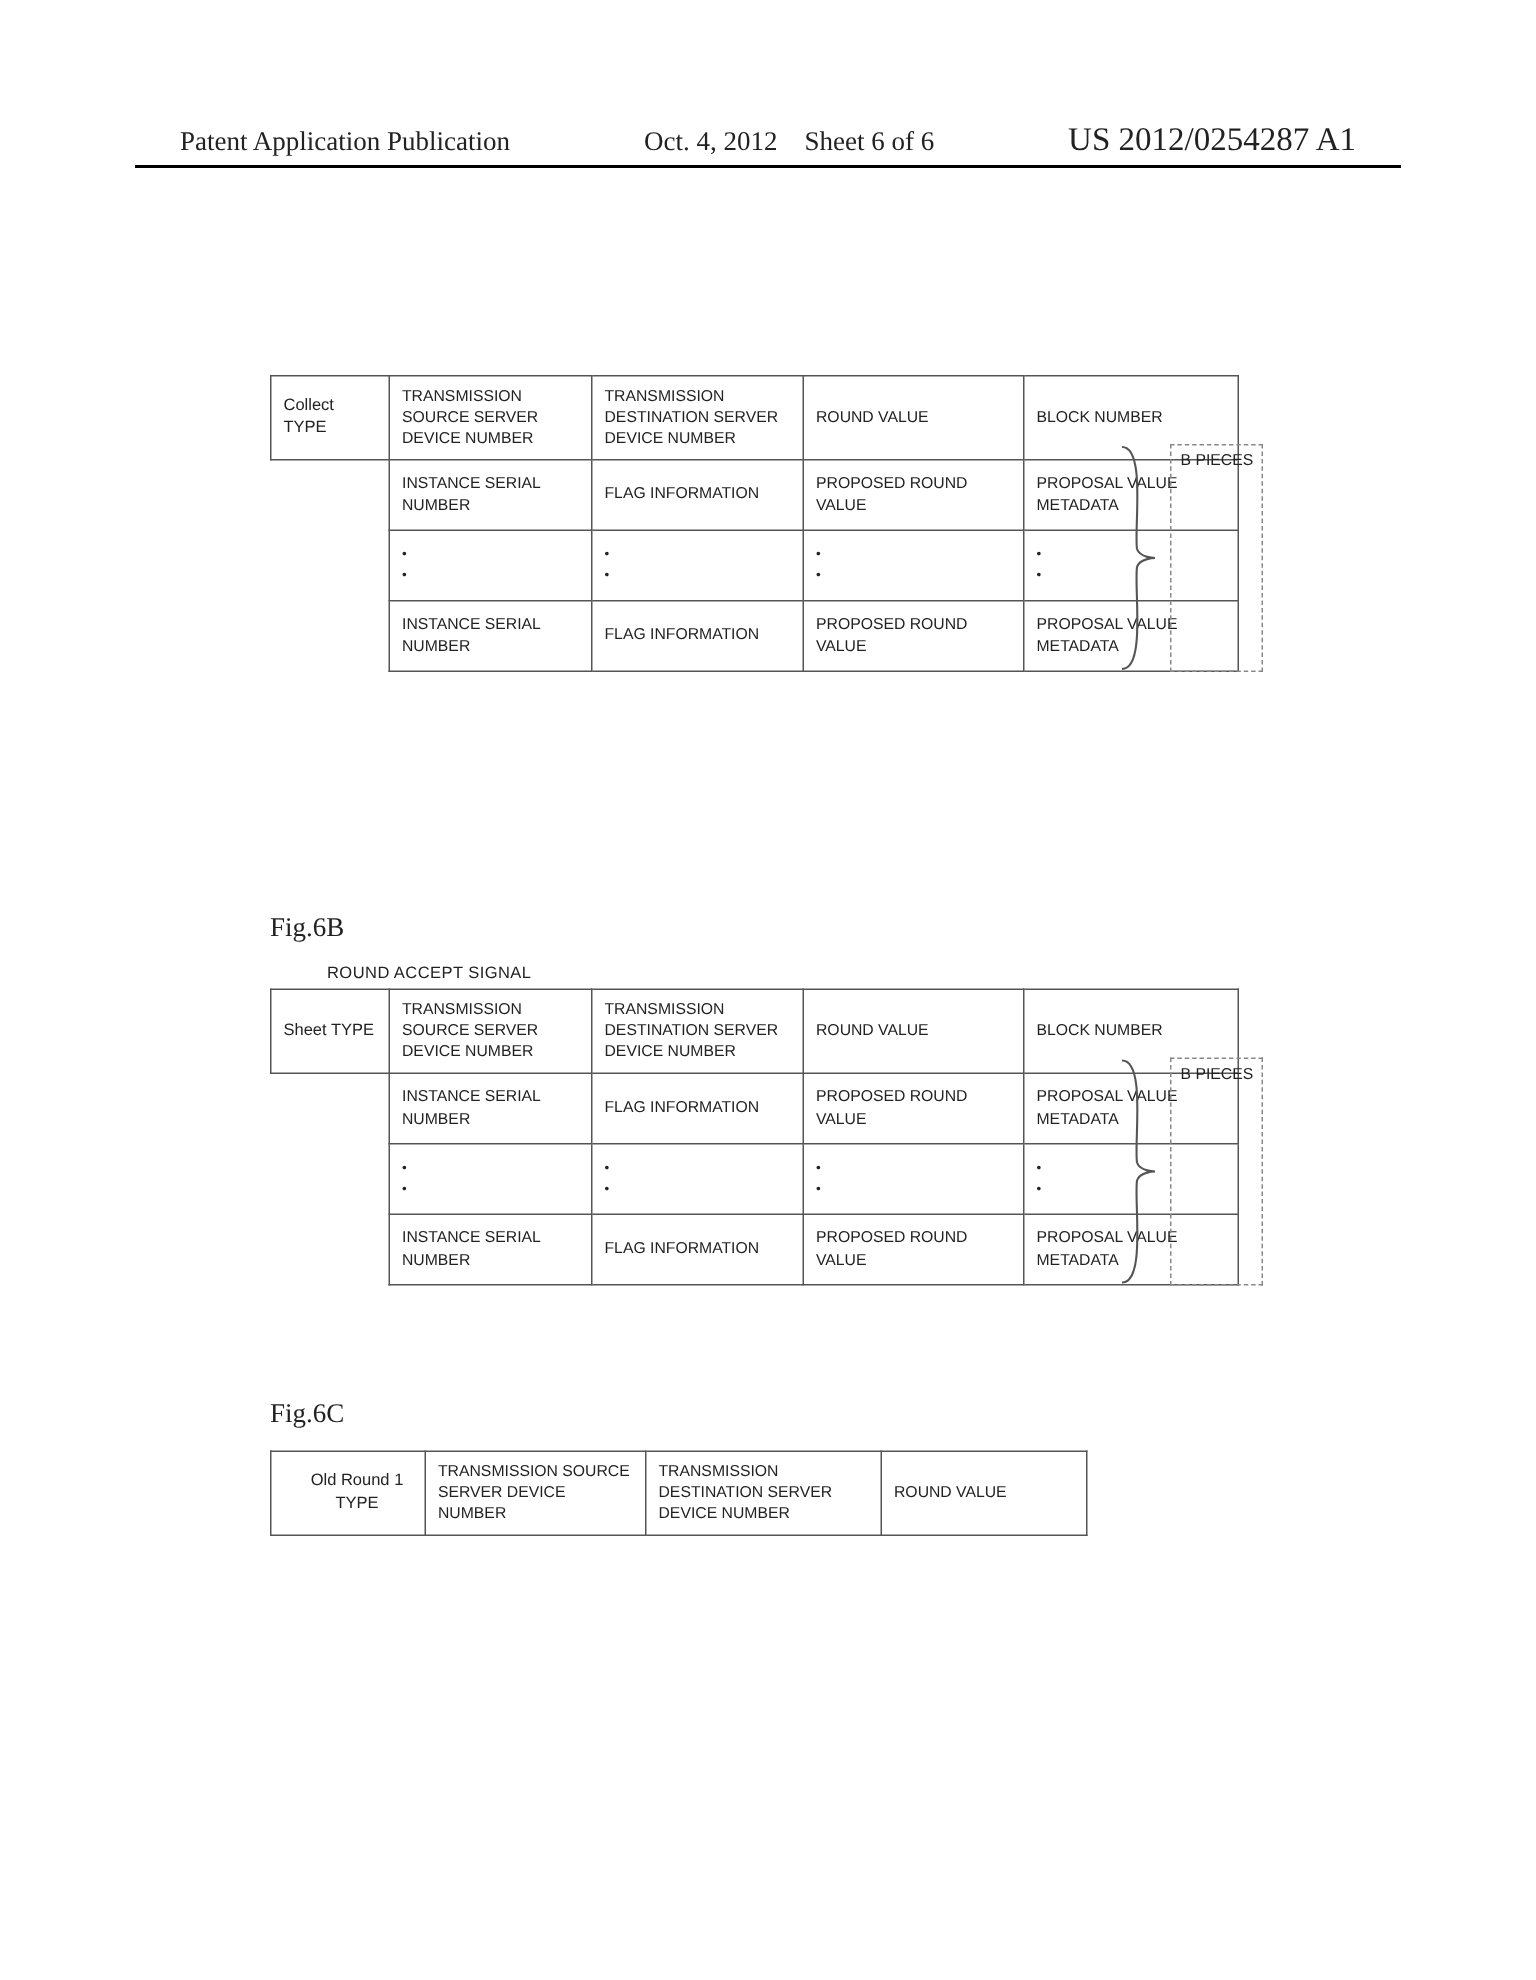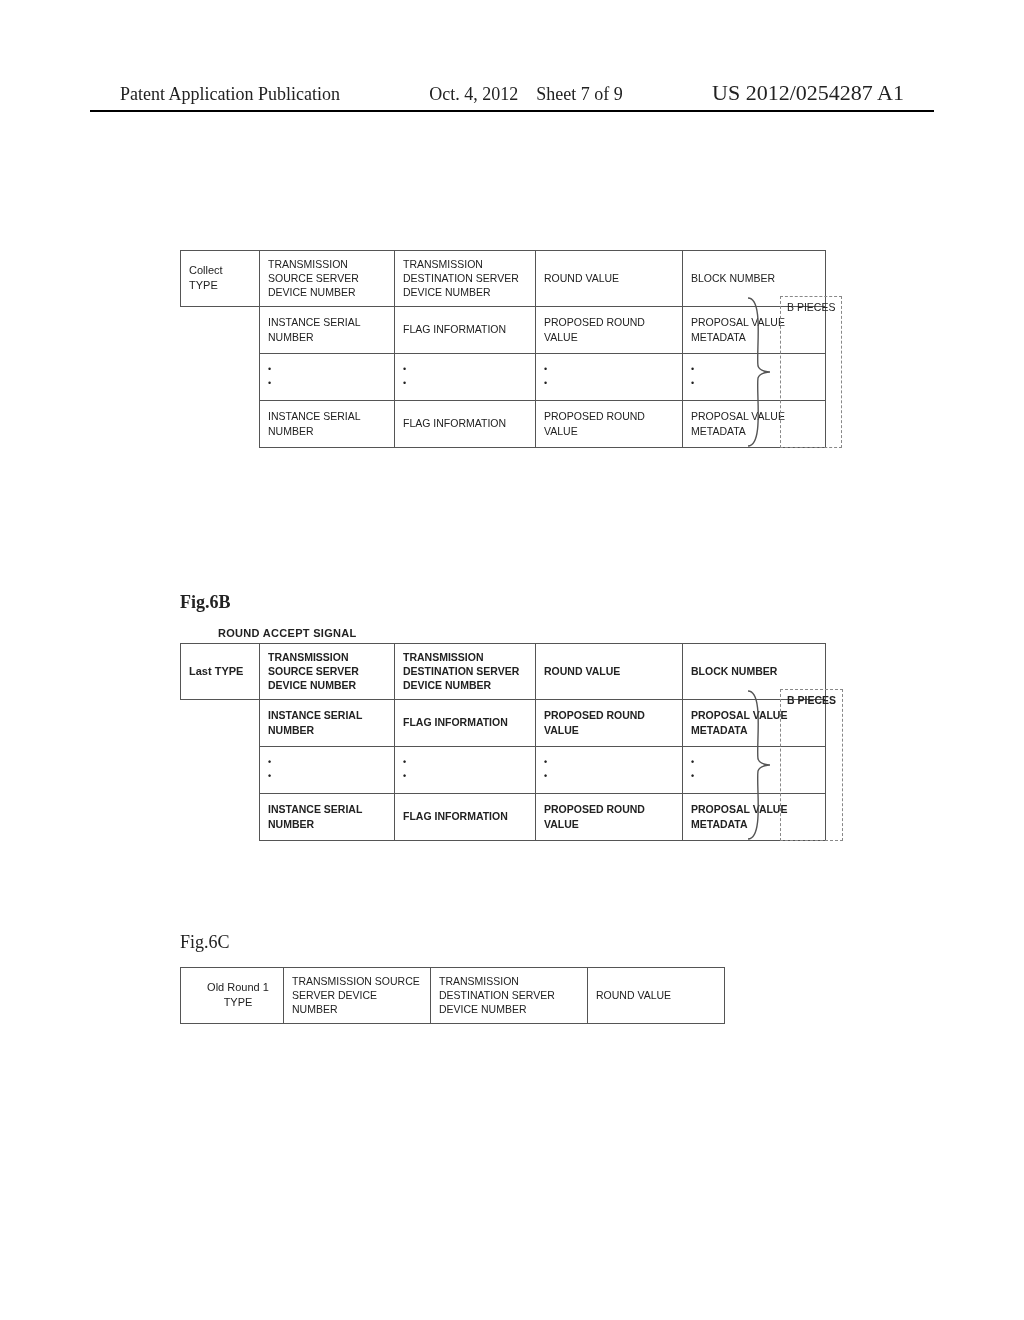--- a/index.html
+++ b/index.html
@@ -51,21 +51,21 @@
     margin-bottom: 14px;
   }
   .fig-caption {
     font-size: 11px;
     margin-left: 38px;
     margin-bottom: 4px;
     letter-spacing: 0.3px;
   }
 
   .fig6a { top: 250px; }
-  .fig6b { top: 592px; font-weight: bold; }
+  .fig6b { top: 608px; }
   .fig6c { top: 932px; }
 
   .tbl-wrap {
     position: relative;
   }
 
   table.sig {
     border-collapse: collapse;
     table-layout: fixed;
     font-size: 10.5px;
@@ -148,21 +148,21 @@
 </head>
 <body>
 
 <div class="page">
 
   <div class="header-row">
     <span class="header-left">Patent Application Publication</span>
     <span class="header-mid">
       <span>Oct. 4, 2012</span>
       &nbsp;&nbsp;
-      <span>Sheet 7 of 9</span>
+      <span>Sheet 6 of 6</span>
     </span>
     <span class="header-right">US 2012/0254287 A1</span>
   </div>
   <div class="rule"></div>
 
   <div class="figure fig6a">
     <div class="tbl-wrap">
       <table class="sig">
         <tbody>
             <tr>
@@ -204,21 +204,21 @@
     </div>
   </div>
 
   <div class="figure fig6b">
     <div class="fig-label">Fig.6B</div>
     <div class="fig-caption">ROUND ACCEPT SIGNAL</div>
     <div class="tbl-wrap">
       <table class="sig">
         <tbody>
             <tr>
-          <td class="typecell">Last TYPE</td>
+          <td class="typecell">Sheet TYPE</td>
           <td class="c1">TRANSMISSION SOURCE SERVER DEVICE NUMBER</td>
           <td class="c2">TRANSMISSION DESTINATION SERVER DEVICE NUMBER</td>
           <td class="c3">ROUND VALUE</td>
           <td class="c4">BLOCK NUMBER</td>
         </tr>
         <tr>
           <td class="empty"></td>
           <td class="c1">INSTANCE SERIAL NUMBER</td>
           <td class="c2">FLAG INFORMATION</td>
           <td class="c3">PROPOSED ROUND VALUE</td>

